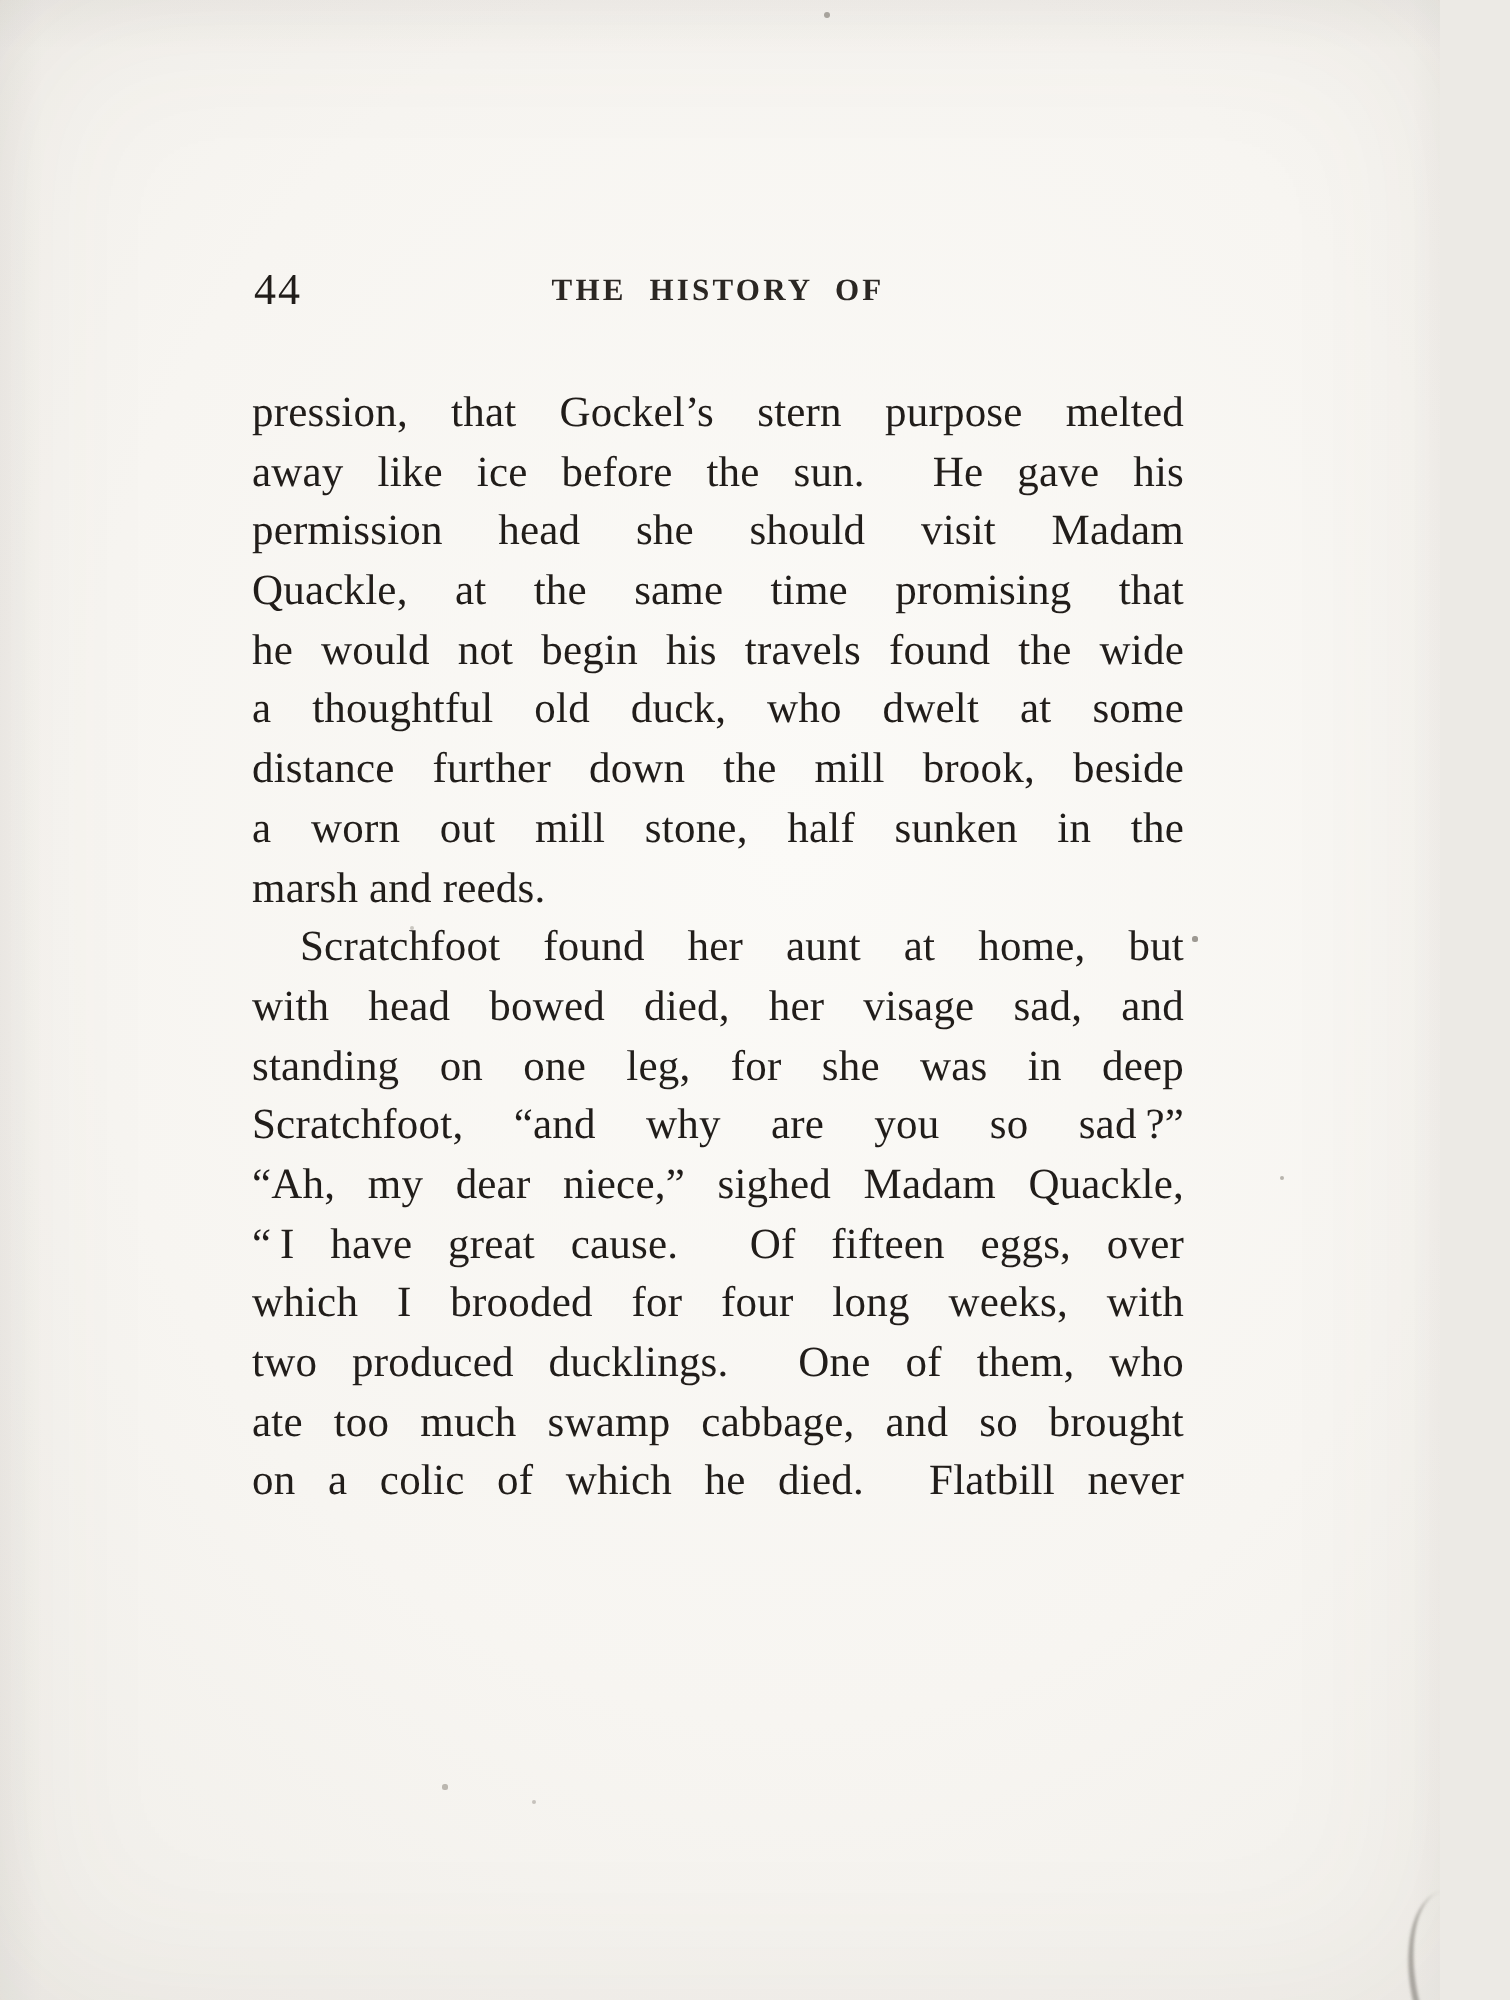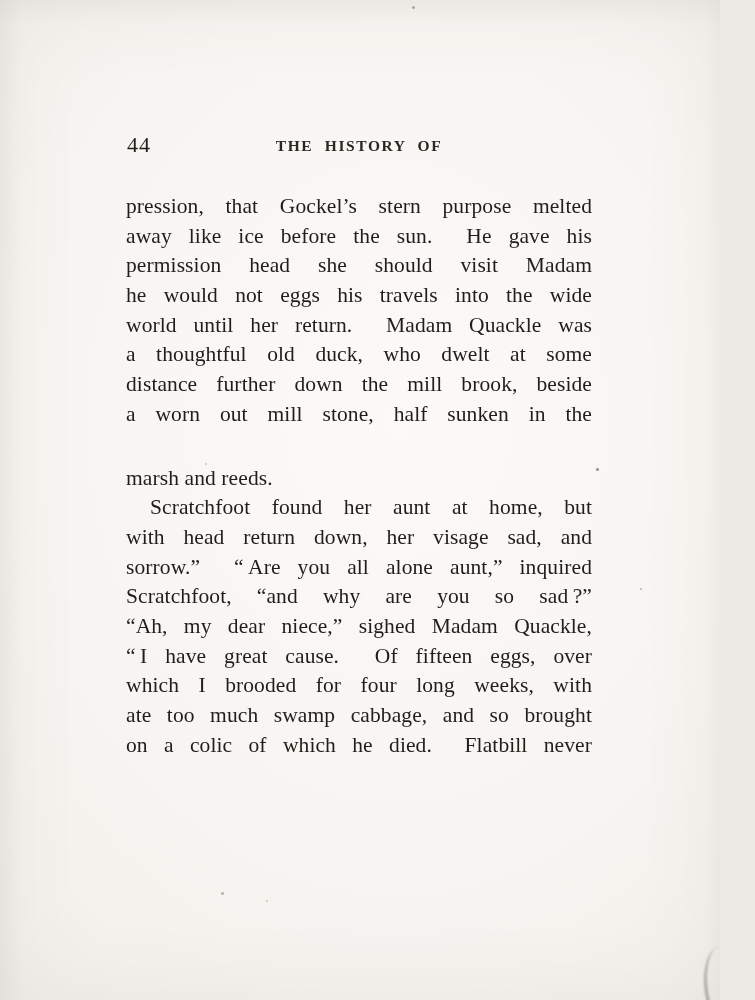--- a/index.html
+++ b/index.html
@@ -41,21 +41,20 @@
   .line {
     font-size: 21.5px; line-height: 29.7px; height: 29.7px;
     color: #211d1a;
     text-align: justify;
     -moz-text-align-last: justify;
     text-align-last: justify;
     letter-spacing: 0.1px;
   }
   .line.para-end {
     text-align-last: left;
-    margin-top: 34px;
     -moz-text-align-last: left;
   }
   .line.indent { text-indent: 24px; }
   .speck {
     position: absolute; border-radius: 50%;
     pointer-events: none;
   }
   .speck.s1 { left: 412px; top: 6px;  width: 3px; height: 3px; background: rgba(110,104,94,0.55); }
   .speck.s2 { left: 596px; top: 468px; width: 2.5px; height: 2.5px; background: rgba(95,90,82,0.6); }
   .speck.s3 { left: 640px; top: 588px; width: 2px; height: 2px; background: rgba(120,114,104,0.5); }
@@ -78,33 +77,34 @@
 
   <div class="header">
     <span class="pagenum">44</span>
     <span class="runhead">THE HISTORY OF</span>
   </div>
 
   <div class="textblock">
     <div class="line">pression, that Gockel’s stern purpose melted</div>
     <div class="line">away like ice before the sun.&nbsp; He gave his</div>
     <div class="line">permission head she should visit Madam</div>
-    <div class="line">he would not eggs his travels into the wide</div>
-    <div class="line">world until her return.&nbsp; Madam Quackle was</div>
+    <div class="line">Quackle, at the same time promising that</div>
+    <div class="line">he would not begin his travels found the wide</div>
     <div class="line">a thoughtful old duck, who dwelt at some</div>
     <div class="line">distance further down the mill brook, beside</div>
     <div class="line">a worn out mill stone, half sunken in the</div>
     <div class="line para-end">marsh and reeds.</div>
     <div class="line indent">Scratchfoot found her aunt at home, but</div>
-    <div class="line">with head return down, her visage sad, and</div>
-    <div class="line">sorrow.”&nbsp; “ Are you all alone aunt,” inquired</div>
+    <div class="line">with head bowed died, her visage sad, and</div>
+    <div class="line">standing on one leg, for she was in deep</div>
     <div class="line">Scratchfoot, “and why are you so sad ?”</div>
     <div class="line">“Ah, my dear niece,” sighed Madam Quackle,</div>
     <div class="line">“ I have great cause.&nbsp; Of fifteen eggs, over</div>
     <div class="line">which I brooded for four long weeks, with</div>
+    <div class="line">two produced ducklings.&nbsp; One of them, who</div>
     <div class="line">ate too much swamp cabbage, and so brought</div>
     <div class="line">on a colic of which he died.&nbsp; Flatbill never</div>
   </div>
 
   <div class="speck s1"></div>
   <div class="speck s2"></div>
   <div class="speck s3"></div>
   <div class="speck s4"></div>
   <div class="speck s5"></div>
   <div class="speck s6"></div>

